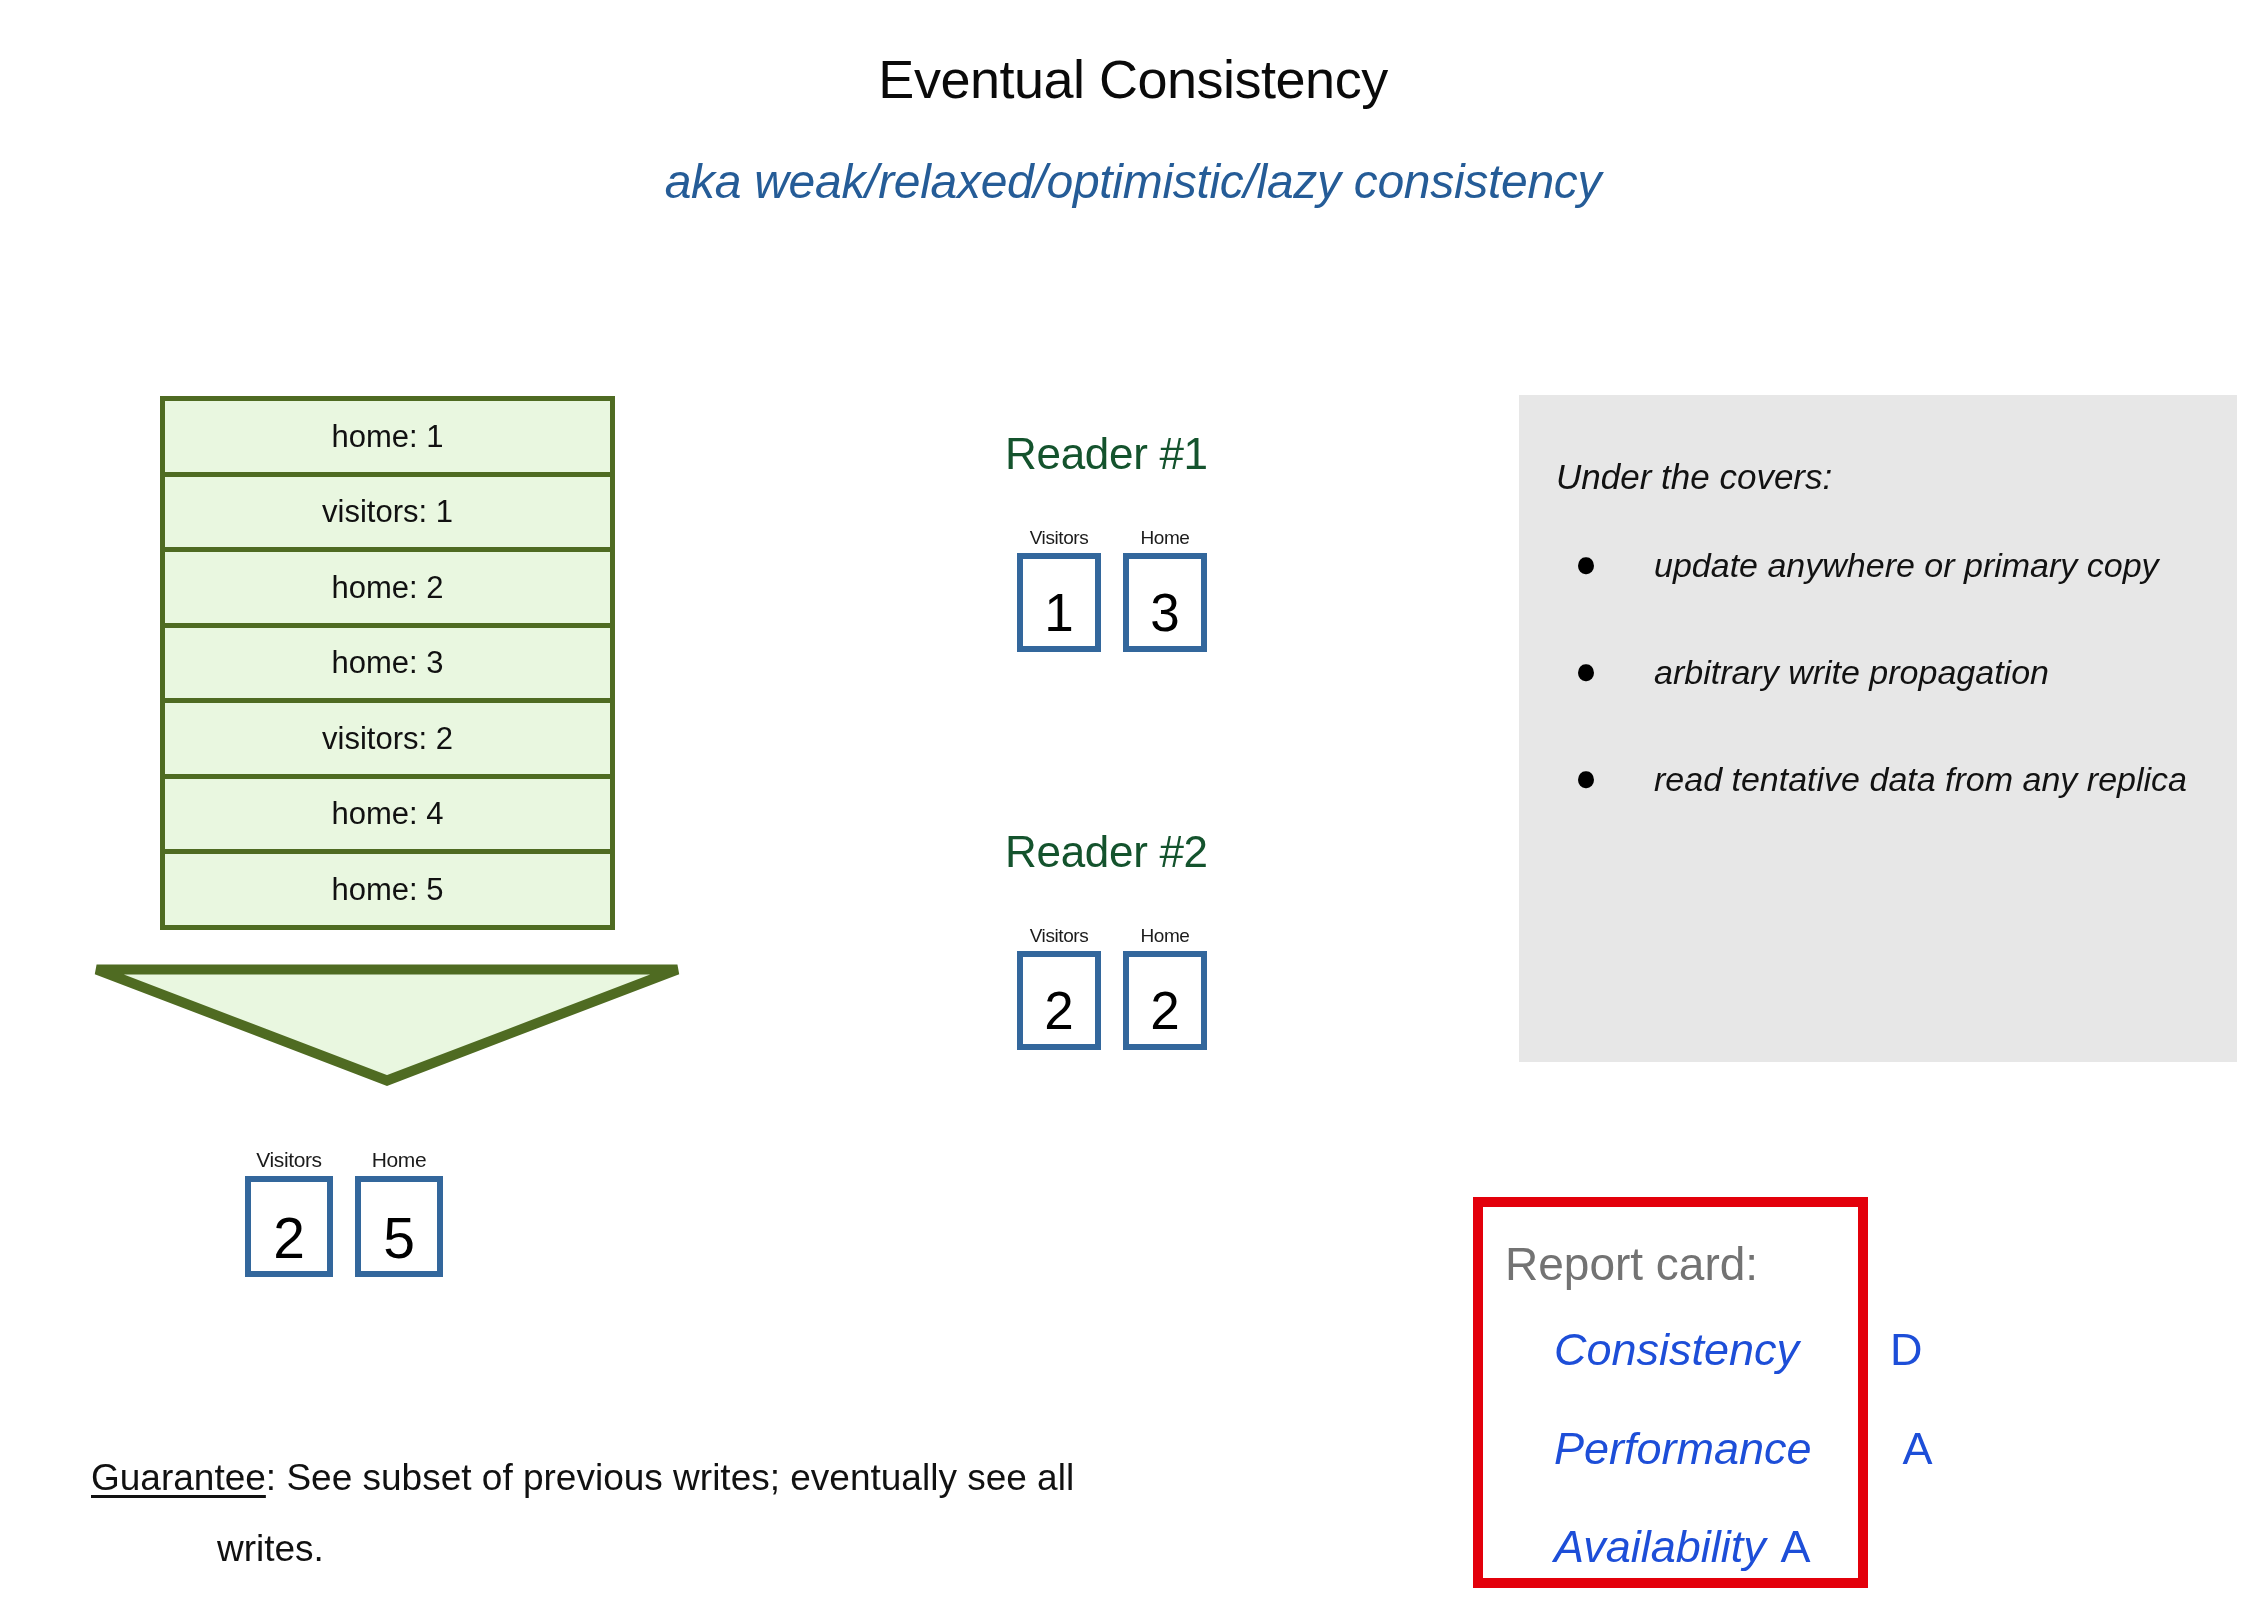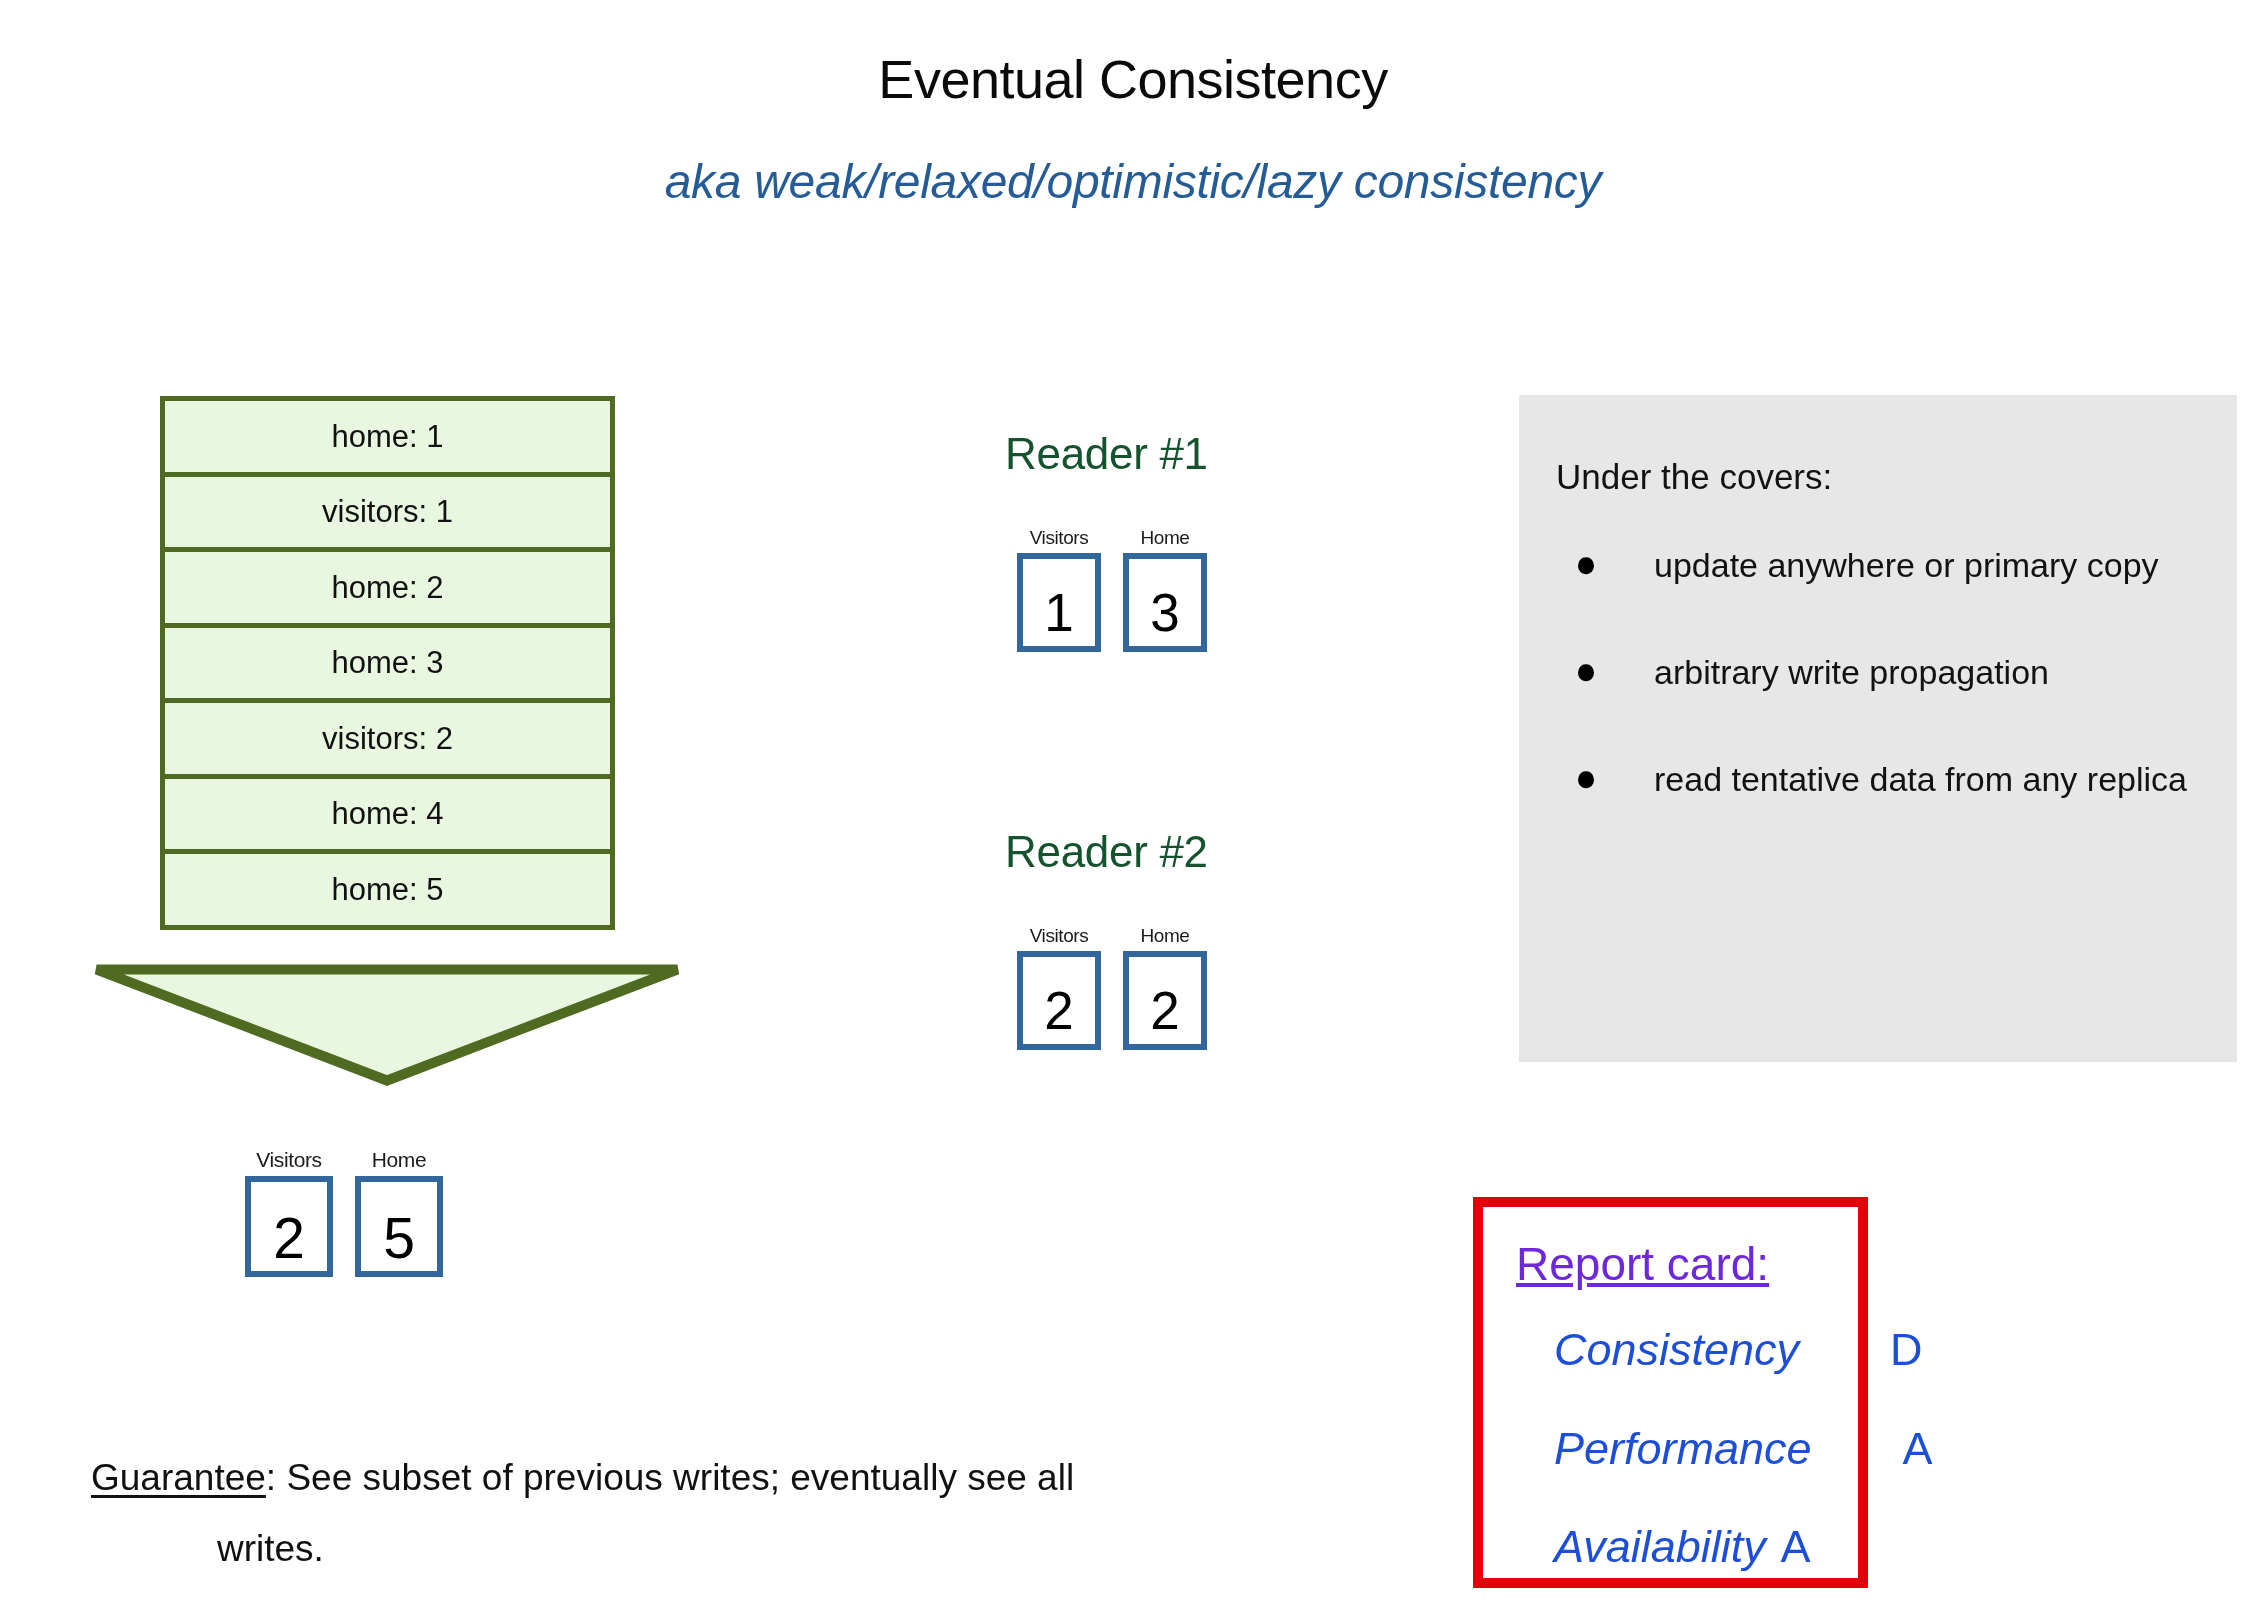--- a/index.html
+++ b/index.html
@@ -131,20 +131,21 @@
   #guarantee .g-line2 { display: block; padding-left: 126px; }
 
   
   #covers-panel {
     position: absolute;
     left: 1519px;
     top: 395px;
     width: 718px;
     height: 667px;
     background: #E7E7E7;
+    font-style: italic;
   }
   #covers-title {
     position: absolute;
     left: 37px;
     top: 62px;
     font-size: 35px;
     color: #121212;
   }
   #covers-list {
     position: absolute;
@@ -177,25 +178,24 @@
     position: absolute;
     left: 1473px;
     top: 1197px;
     width: 395px;
     height: 391px;
     border: 10px solid #E3000B;
     background: #ffffff;
   }
   #report-title {
     position: absolute;
-    left: 33px;
+    left: 22px;
     top: 30px;
     font-size: 46px;
-    color: #6d28d9;
-    text-decoration: underline;
+    color: #737373;
   }
   .report-row {
     position: absolute;
     left: 71px;
     width: 548px;
     font-size: 45px;
     color: #1d4ed8;
     white-space: nowrap;
   }
   .report-row .rc-label { font-style: italic; }

